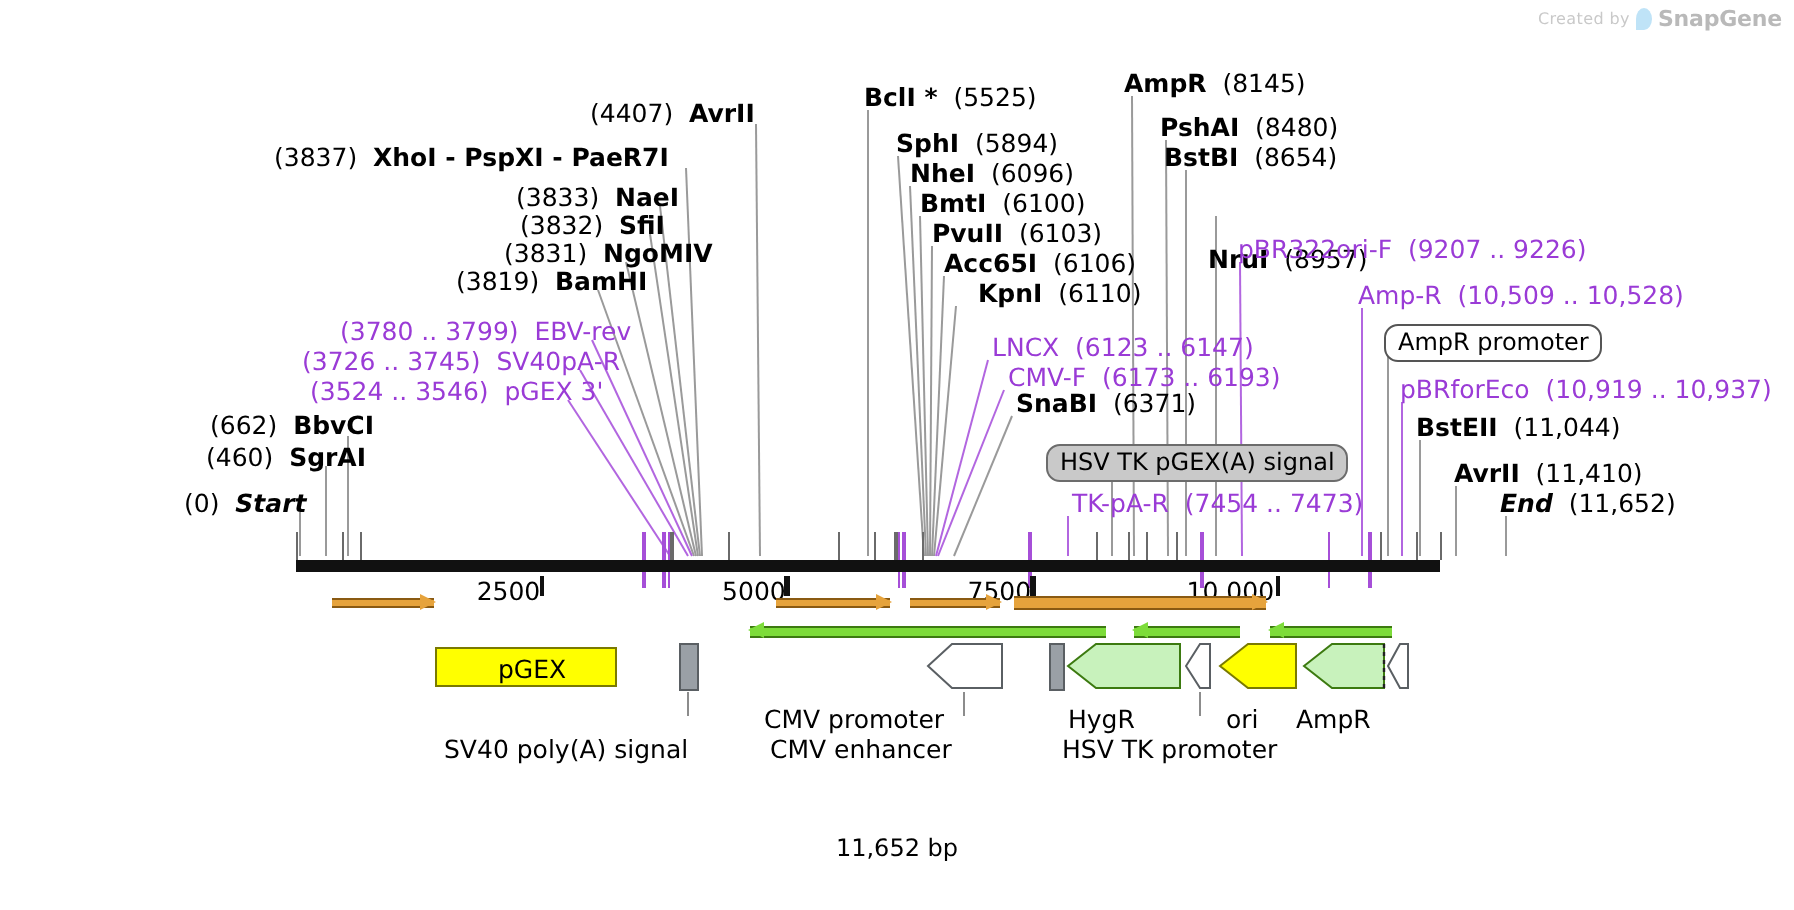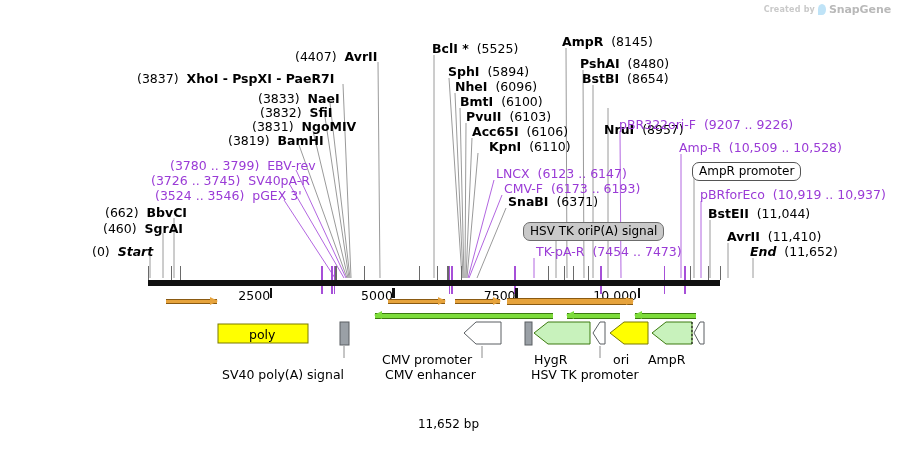--- a/index.html
+++ b/index.html
@@ -5,21 +5,21 @@
   html,body{margin:0;padding:0;}
   body{
     width:897px;height:455px;position:relative;overflow:hidden;
     background:#ffffff;
     font-family:"DejaVu Sans","Liberation Sans",sans-serif;
     -webkit-font-smoothing:antialiased;
   }
   .abs{position:absolute;}
   
   #watermark{top:3px;right:6px;display:flex;align-items:center;gap:3px;}
-  #watermark .cb{font-size:8px;color:#c9c9c9;letter-spacing:.2px;font-weight:bold;}
+  #watermark .cb{font-size:8px;color:#c9c9c9;letter-spacing:.2px;}
   #watermark .sg{font-size:11px;color:#b9b9b9;font-weight:600;letter-spacing:-.1px;}
   #watermark .leaf{width:8px;height:11px;background:#bfe3f7;
      border-radius:60% 60% 60% 0;transform:rotate(0deg);}
   
   .lbl{white-space:nowrap;font-size:12.5px;line-height:13px;}
   .lbl .nm{font-weight:bold;color:#000;}
   .lbl .nm.ital{font-style:italic;}
   .lbl .pos{color:#000;font-weight:normal;}
   .lbl.prim{color:#9a3bd6;}
   .lbl.prim .nm{font-weight:normal;color:#9a3bd6;}
@@ -272,23 +272,23 @@
   <line x1="600" y1="28" x2="600" y2="40" stroke="#8c8c8c" stroke-width="1"></line>
 </svg>
 <div id="featlabel-layer">
     <div class="featlab" style="left: 222px; top: 367px;">SV40 poly(A) signal</div>
     <div class="featlab" style="left: 382px; top: 352px;">CMV promoter</div>
     <div class="featlab" style="left: 385px; top: 367px;">CMV enhancer</div>
     <div class="featlab" style="left: 534px; top: 352px;">HygR</div>
     <div class="featlab" style="left: 531px; top: 367px;">HSV TK promoter</div>
     <div class="featlab" style="left: 613px; top: 352px;">ori</div>
     <div class="featlab" style="left: 648px; top: 352px;">AmpR</div>
-    <div class="featlab" style="left: 249px; top: 327px; font-size: 12.5px;">poly</div>
+    <div class="featlab" style="left: 249px; top: 327px; font-size: 12.5px;">pGEX</div>
   </div>
 
 <div id="boxlabel-layer">
     <div class="abs boxlbl" style="left: 692px; top: 162px;">AmpR promoter</div>
-    <div class="abs boxlbl gray" style="left: 523px; top: 222px;">HSV TK oriP(A) signal</div>
+    <div class="abs boxlbl gray" style="left: 523px; top: 222px;">HSV TK pGEX(A) signal</div>
   </div>
 
 <div class="abs" style="left:0;top:414px;width:897px;text-align:center;">
   <div style="font-size:12px;color:#000;margin-top:3px;">11,652 bp</div>
 </div>
 
 </body></html>

